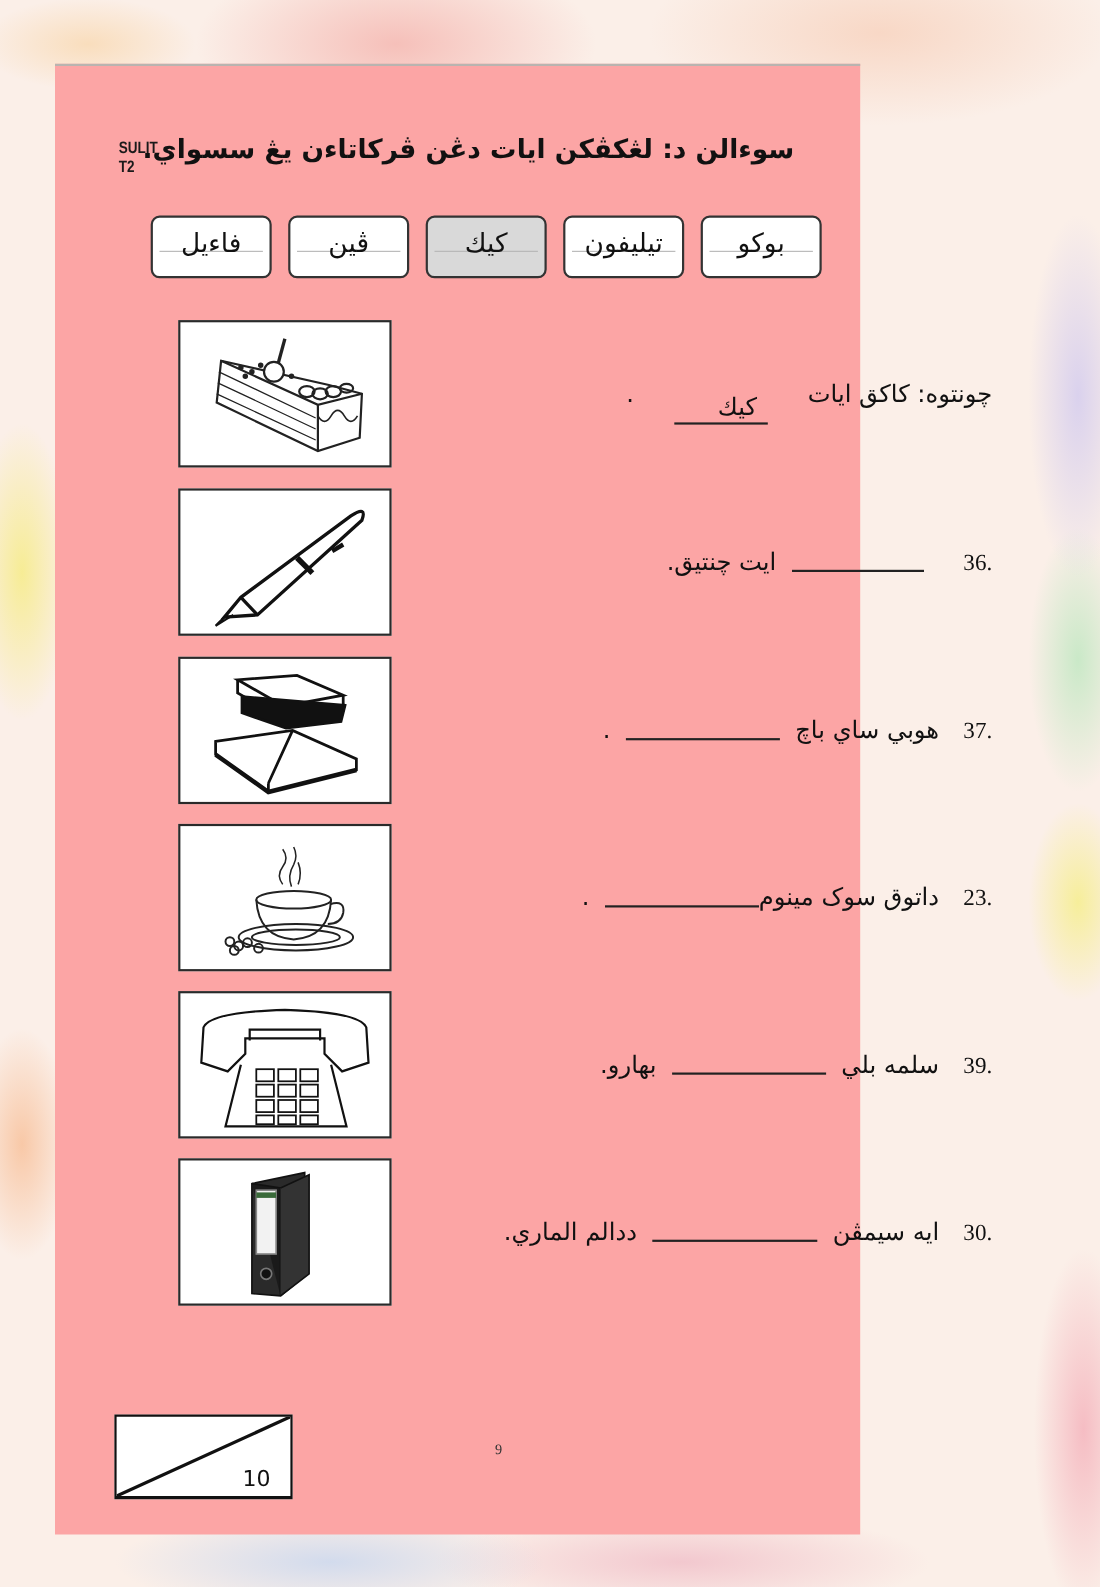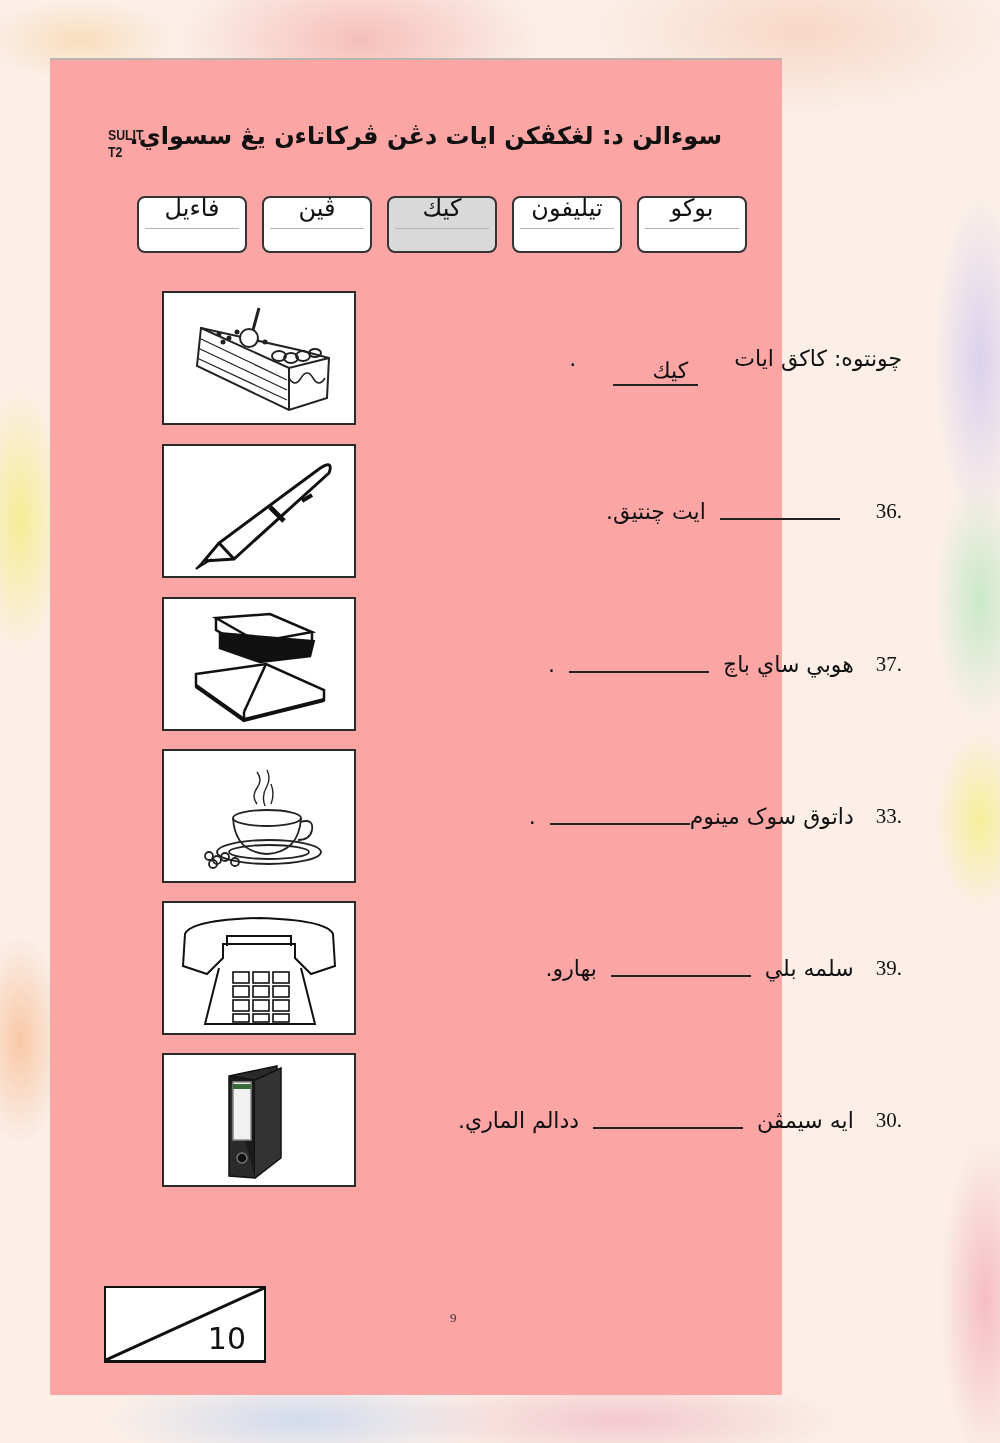--- a/index.html
+++ b/index.html
@@ -42,21 +42,21 @@
     }
     .wordbank {
       position: absolute; left: 87px; top: 136px;
       display: flex; flex-direction: row-reverse; gap: 15px;
     }
     .word {
       width: 110px; height: 57px;
       border: 2px solid #333; border-radius: 8px;
       background: #fff;
       position: relative;
-      display: flex; justify-content: center;
+      display: flex; align-items: center; justify-content: center;
       direction: rtl;
       font-family: "DejaVu Serif", serif; font-size: 24px; color: #111;
     }
     .word::before {
       content: ""; position: absolute; left: 6px; right: 6px; top: 30px;
       border-top: 1px solid #b5b5b5;
     }
     .word span { position: relative; top: -4px; }
     .word.selected { background: #d9d9d9; }
 
@@ -89,21 +89,21 @@
     }
     .score-box {
       position: absolute; left: 54px; top: 1226px;
       width: 162px; height: 77px;
       border: 2px solid #111; border-bottom-width: 3px;
       background: #fff;
     }
     .score-box svg { position: absolute; left: 0; top: 0; }
     .score-val {
       position: absolute; right: 18px; bottom: 4px;
-      font-family: "DejaVu Sans", sans-serif; font-size: 30px; color: #111;
+      font-family: "DejaVu Sans", sans-serif; font-size: 20px; color: #111;
     }
     .page-num {
       position: absolute; left: 400px; top: 1250px;
       font-family: "Liberation Serif", serif; font-size: 13px; color: #333;
     }
   </style>
 </head>
 <body>
 
 <div class="page">
@@ -208,21 +208,21 @@
         <ellipse cx="90" cy="96" rx="52" ry="12"></ellipse>
         <ellipse cx="90" cy="96" rx="40" ry="7"></ellipse>
         <circle cx="30" cy="100" r="4"></circle>
           <circle cx="38" cy="104" r="4"></circle>
           <circle cx="46" cy="101" r="4"></circle>
           <circle cx="34" cy="108" r="4"></circle>
           <circle cx="56" cy="106" r="4"></circle>
       </svg>
     </div>
     <div class="sentence">
-      <span class="num">33.</span>
+      <span class="num">23.</span>
       <span>داتوق سوک مينوم</span>
       <span class="blank" style="width:140px; margin-right:0;"></span>
       <span>.</span>
     </div>
   </div>
 
   <div class="row" style="top:841px;">
     <div class="pic">
       <svg width="176" height="120" viewBox="0 0 176 120" fill="none" stroke="#111" stroke-width="2">
         <path d="M14 26 Q20 12 88 10 Q156 12 162 26 L164 58 L140 66 L124 50 L124 36 L52 36 L52 50 L36 66 L12 58 Z" fill="#fff"></path>

